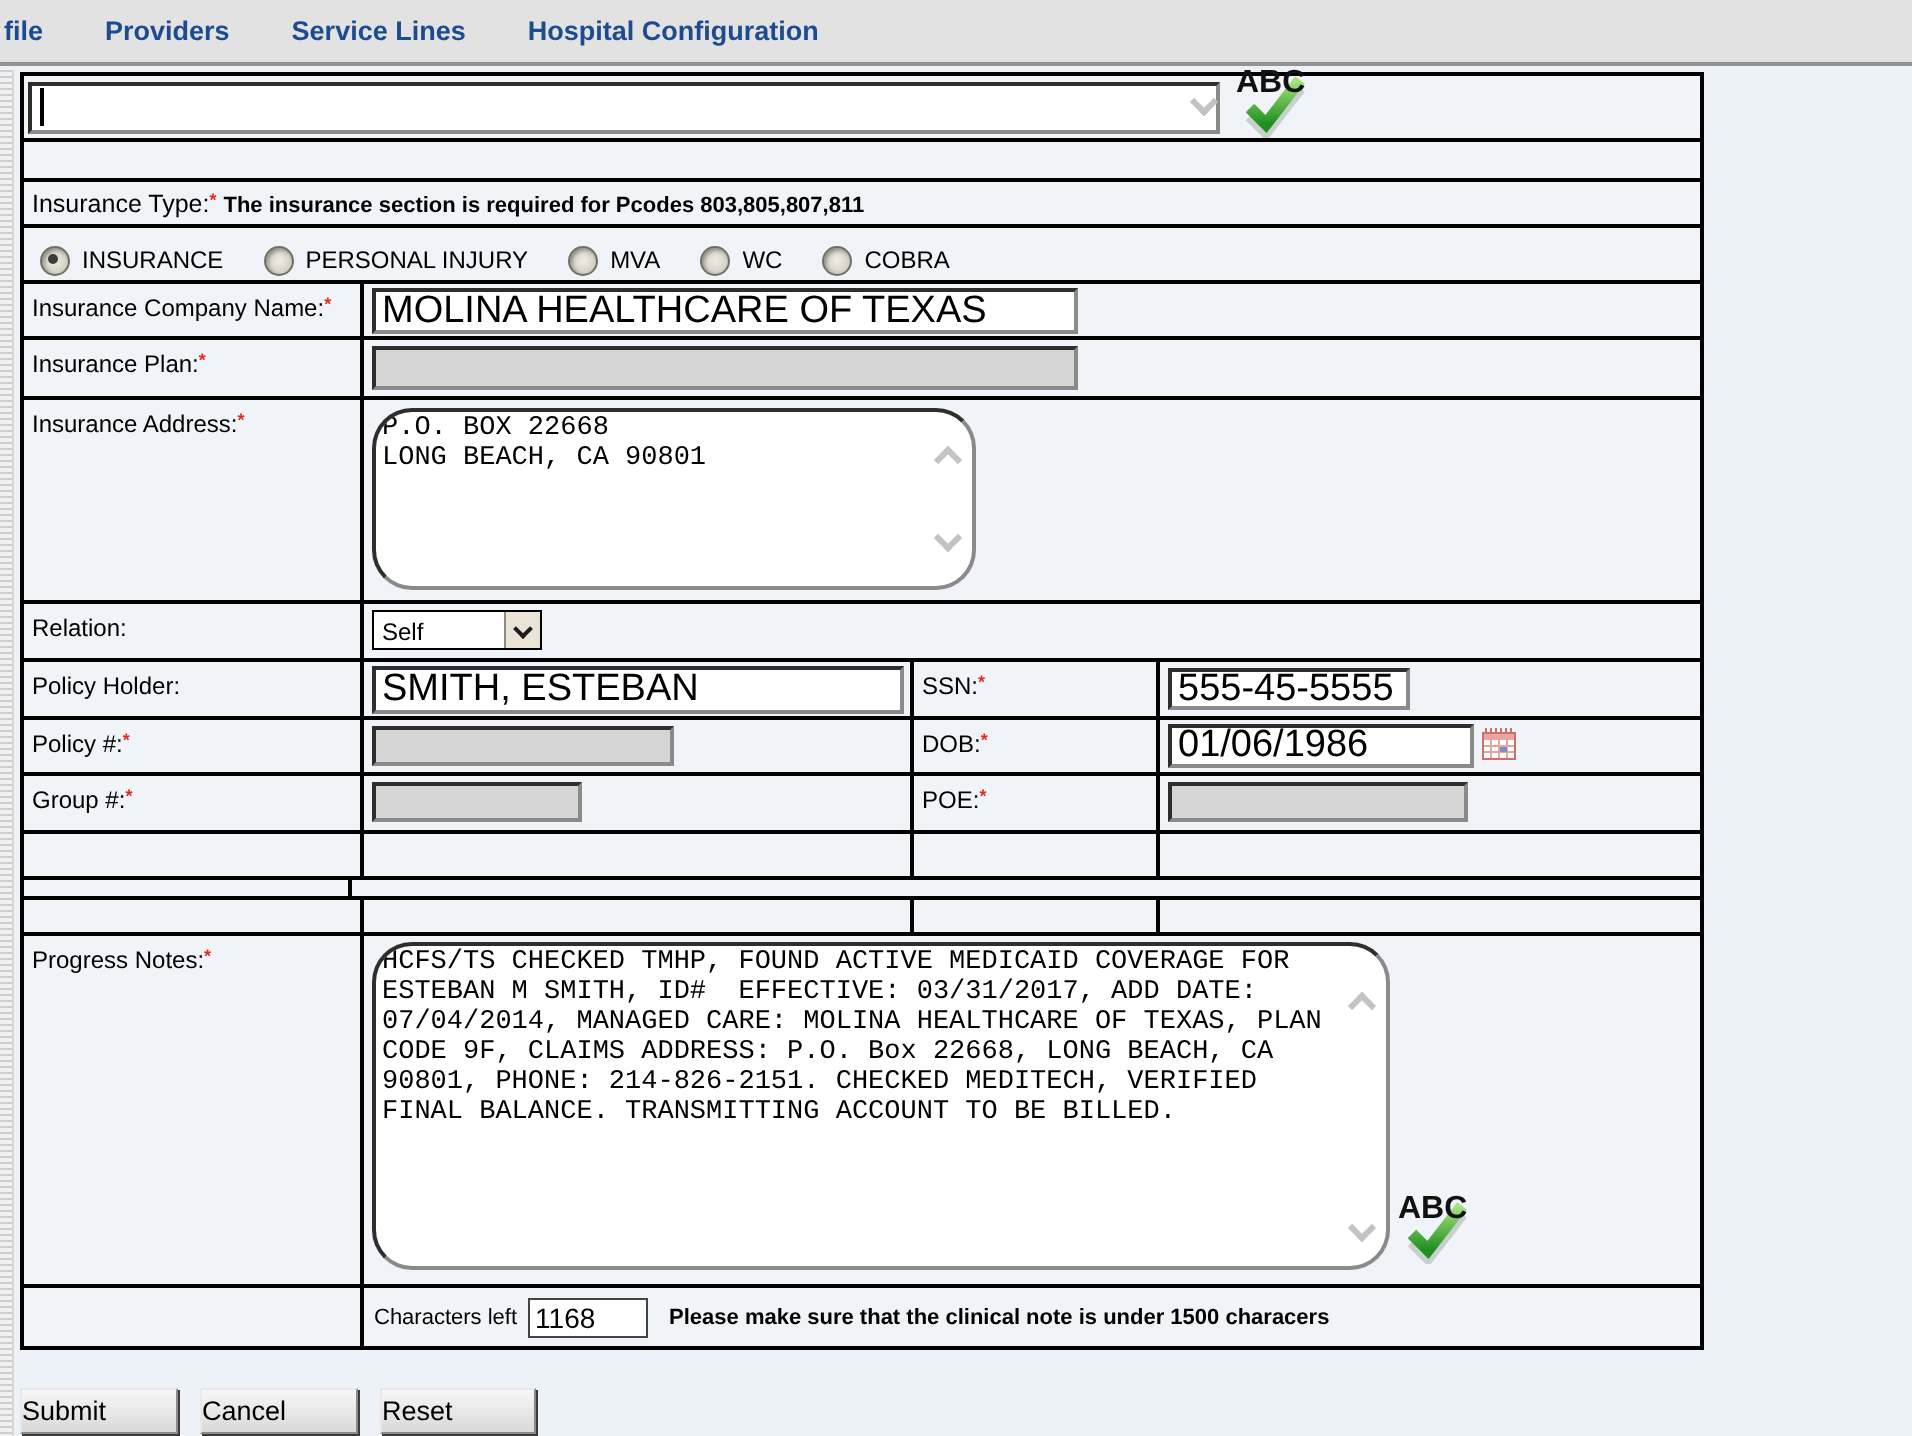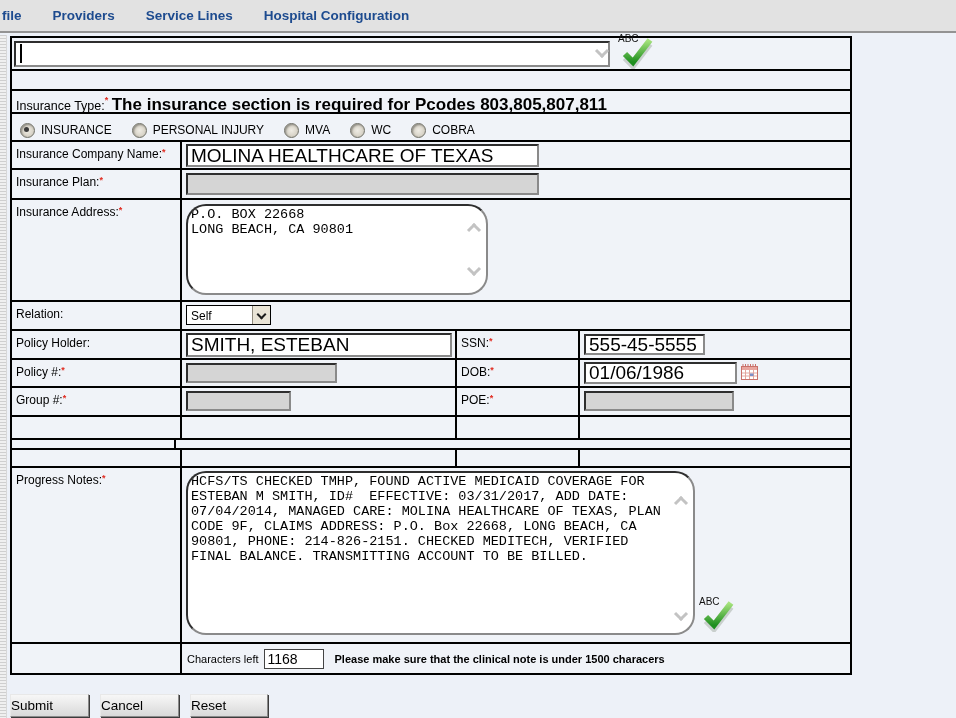--- a/index.html
+++ b/index.html
@@ -40,31 +40,31 @@
     border:1px solid #6f6f66;box-shadow:inset 1px 1px 2px rgba(0,0,0,.35);position:relative;flex:none;}
   .radio.on::after{content:"";position:absolute;left:3px;top:3px;width:5px;height:5px;border-radius:50%;background:#3b3b3b;}
   .radio-lab{font-size:12px;}
   
   .sel{display:inline-flex;border:1px solid #000;background:#fff;height:20px;width:85px;box-sizing:border-box;cursor:pointer;}
   .sel-text{flex:1;font-size:12px;padding:3px 0 0 4px;}
   .sel-btn{width:17px;background:#e9e4d6;border-left:1px solid #8f8a7d;display:flex;align-items:center;justify-content:center;}
   .sel-btn .chev{width:5px;height:5px;border-color:#1c1c1c;border-width:2px;margin-top:-2px;}
   
   .abc-wrap{position:absolute;width:38px;height:36px;cursor:pointer;}
-  .abc-txt{position:absolute;left:1px;top:0;font-size:10px;font-weight:normal;color:#111;letter-spacing:0;}
+  .abc-txt{position:absolute;left:1px;top:0;font-size:16px;font-weight:bold;color:#111;letter-spacing:0;}
   
   .btn{position:absolute;top:694px;height:23px;font-family:"Liberation Sans",sans-serif;font-size:13.5px;color:#000;
     background:linear-gradient(#f7f7f7,#d9d9d9);border:1px solid #8a8a8a;border-top-color:#e8e8e8;border-left-color:#e8e8e8;
     box-shadow:1px 1px 0 #3c3c3c;cursor:pointer;text-align:left;padding:0;}
   
   .chars-row{display:flex;align-items:center;padding-left:5px;}
   .chars-lab{font-size:11px;}
   .chars-input{width:60px;height:20px;margin-left:5px;font-size:14px;}
   .chars-note{font-size:11px;font-weight:bold;margin-left:11px;}
-  .note-bold{font-weight:bold;font-size:17px;text-align:center;}
+  .note-bold{font-weight:bold;font-size:11px;text-align:center;}
   .caret{position:absolute;left:7px;top:4px;width:1.5px;height:19px;background:#000;}
   .mini-scroll{position:absolute;}
 </style>
 </head>
 <body>
 
 <div id="nav">
   <span class="nav-item">file</span>
   <span class="nav-item">Providers</span>
   <span class="nav-item">Service Lines</span>

